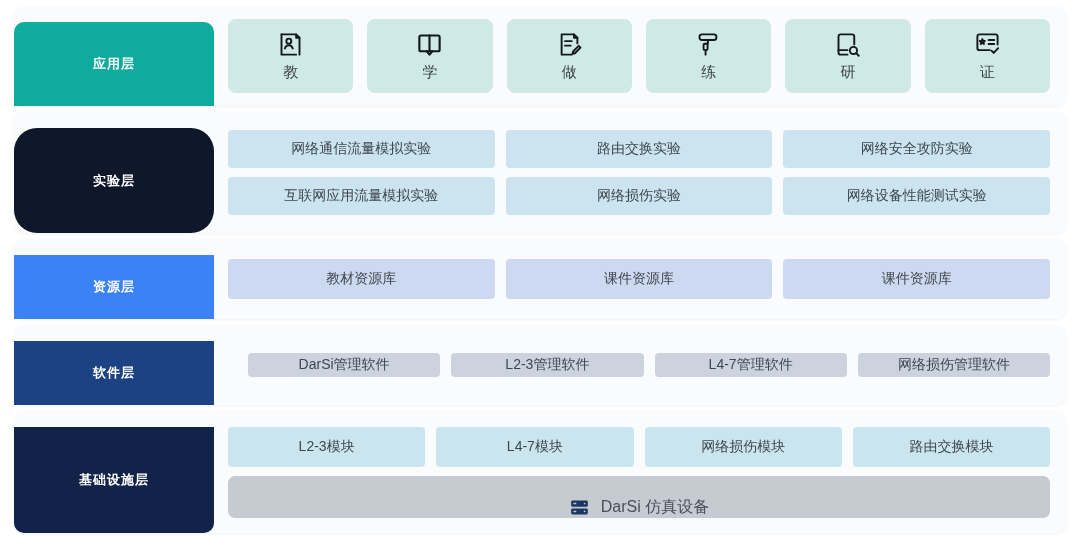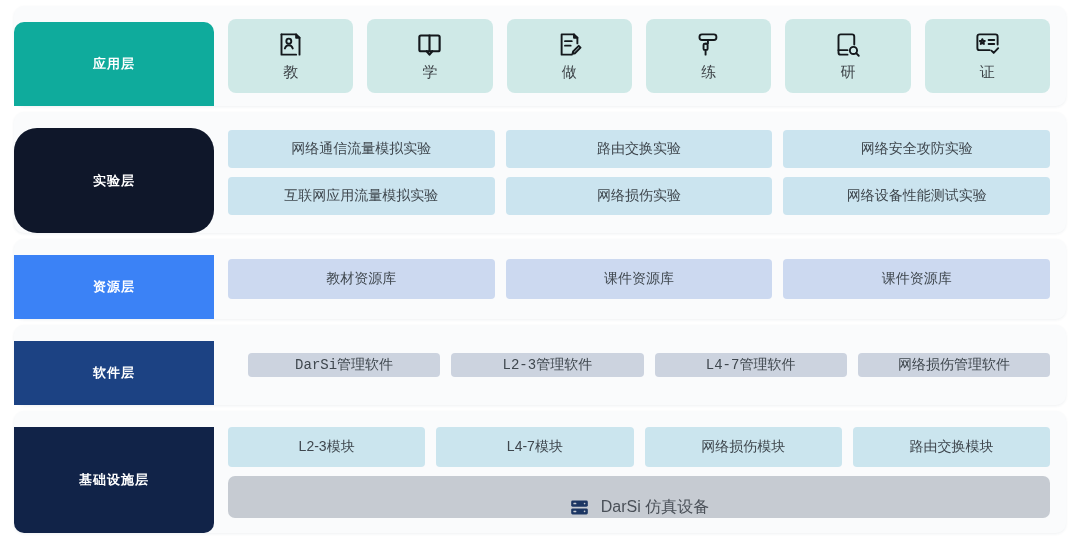--- a/index.html
+++ b/index.html
@@ -117,21 +117,21 @@
     align-items: center;
     justify-content: center;
     font-size: 14px;
     color: #3f474e;
     text-align: center;
     padding: 0 6px;
     box-sizing: border-box;
   }
   .pill-exp   { background: #cbe4ef; }
   .pill-res   { background: #ccd9f0; height: 40px; }
-  .pill-soft  { background: #ccd3df; height: 24px; font-family: Liberation Mono, monospace; }
+  .pill-soft  { background: #ccd3df; height: 24px; }
   .pill-infra { background: #cbe5ee; height: 40px; }
 
   .device-bar {
     background: #c6cbd2;
     border-radius: 7px;
     height: 42px;
     display: flex;
     align-items: flex-end;
     justify-content: center;
     gap: 11px;

